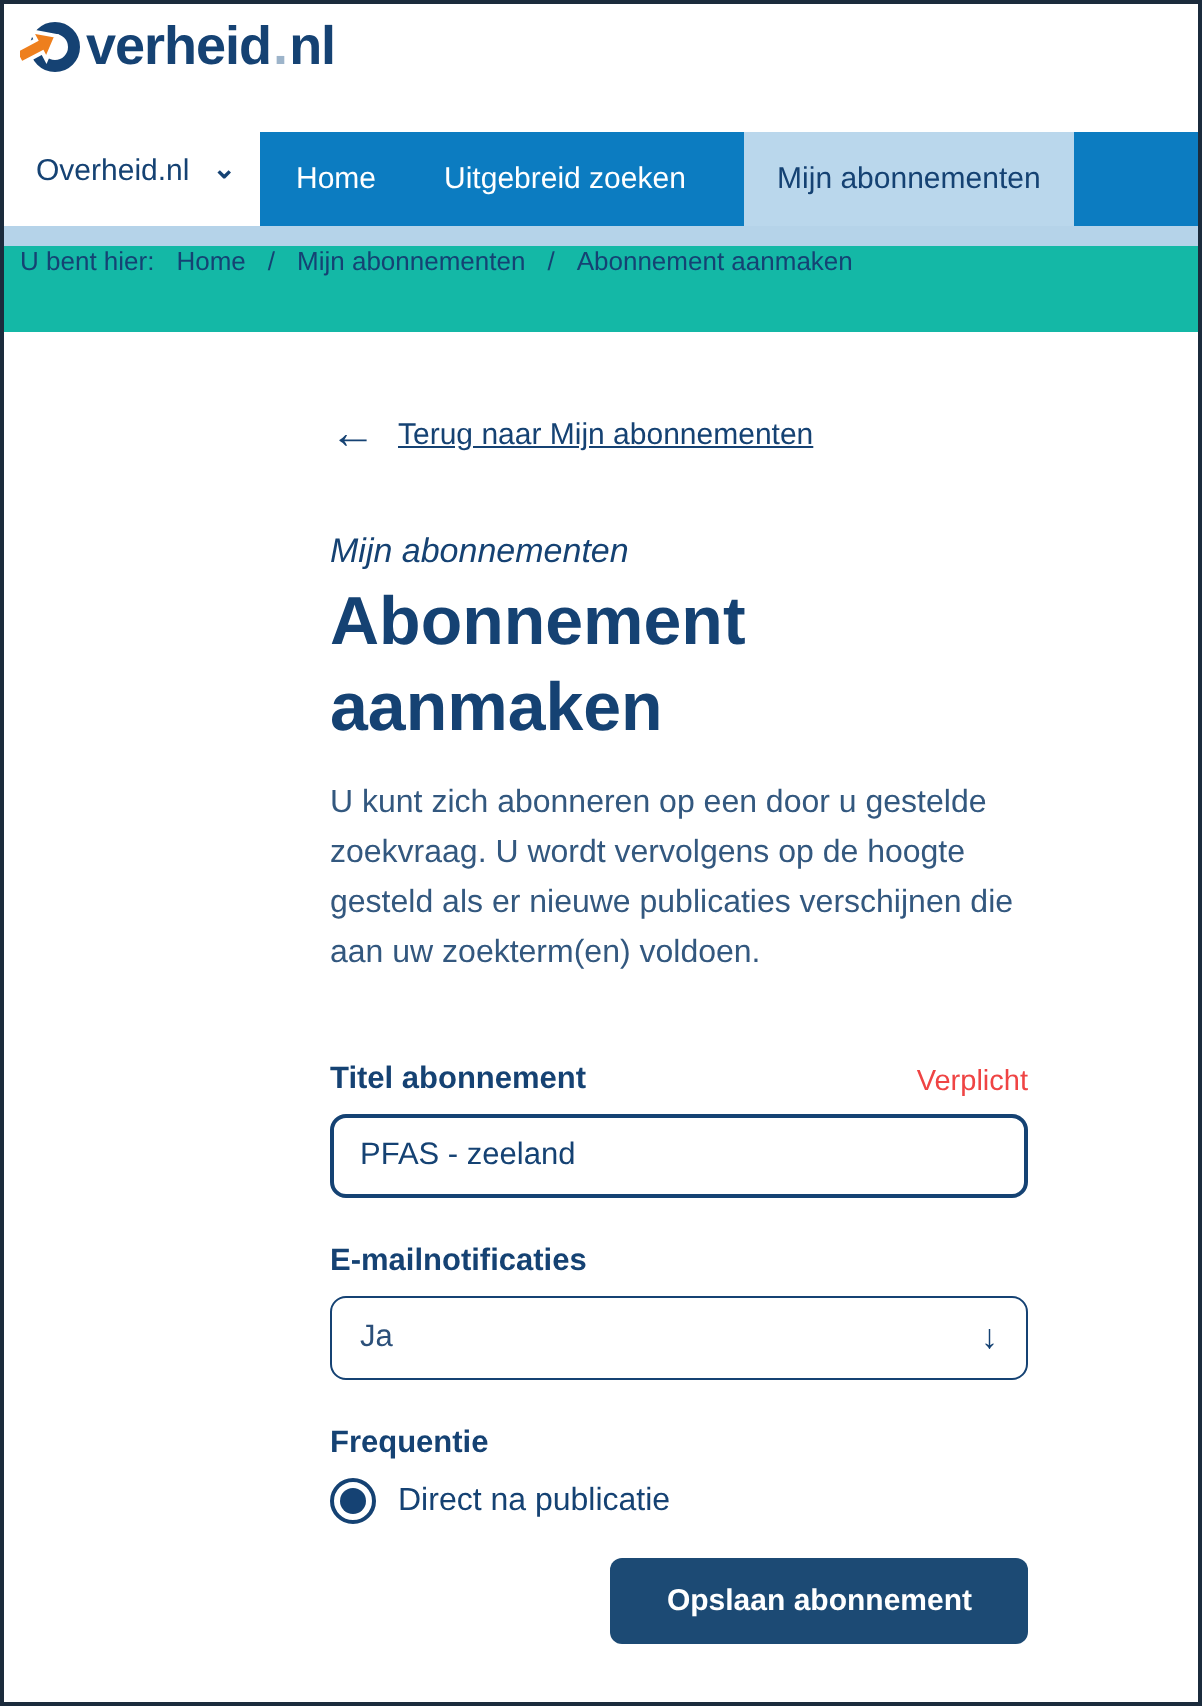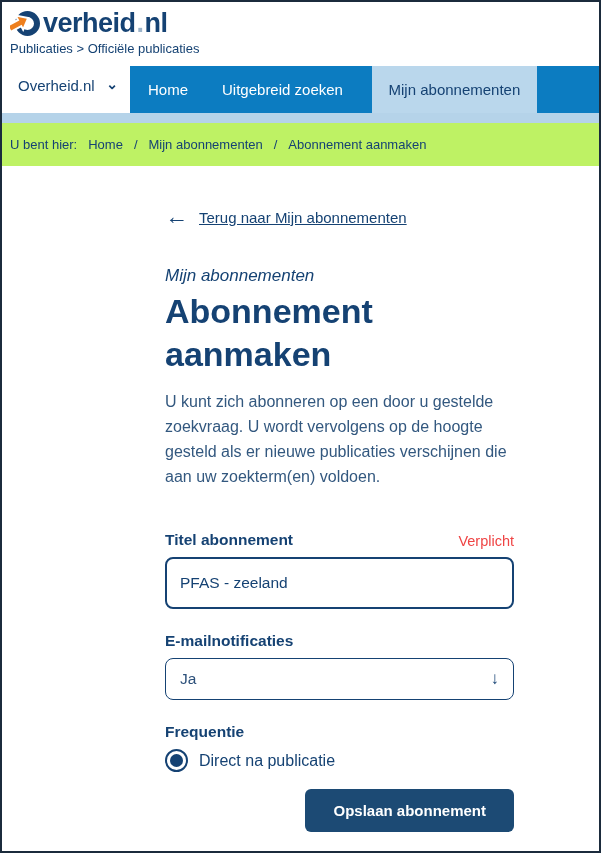--- a/index.html
+++ b/index.html
@@ -31,41 +31,41 @@
     color:#fff; font-size: 15px; text-decoration:none; cursor:pointer;
   }
   .nav-item.active {
     background:#bad7ec; color:#154273; width: 165px; margin-left: 13px;
     justify-content:center; padding: 0;
   }
   .nav-fill { flex: 1 1 auto; }
   .substrip { height: 10px; background:#b5d3e9; }
   
   .breadcrumb {
-    height: 43px; background:#bef264; display:flex; align-items:center;
+    height: 43px; background:#14b8a6; display:flex; 
     padding-left: 8px; gap: 11px; font-size: 13px; color:#154273;
   }
   .breadcrumb a { color:#154273; text-decoration:none; cursor:pointer; }
   .breadcrumb .sep { color:#154273; }
   
   .content { padding: 40px 0 0 163px; width: 514px; }
   .inner { width: 349px; }
   .back-link { display:flex; align-items:center; color:#154273; cursor:pointer; text-decoration:none; }
   .back-arrow { font-size: 23px; font-weight: bold; line-height: 1; margin-right: 11px; transform: translateY(-1px); }
   .back-text { font-size: 15px; text-decoration: underline; }
   .page-subtitle { margin-top: 37px; font-style: italic; font-size: 17px; color:#154273; }
   .page-title { margin-top: 4px; font-size: 34px; line-height: 43px; font-weight: bold; color:#154273; }
   .intro { margin-top: 13px; font-size: 16px; line-height: 25px; color:#33587f; }
   
   form { margin-top: 42px; }
   .label-row { display:flex; justify-content:space-between; align-items:flex-end; margin-bottom: 8px; }
   .label-row label { font-size: 15.5px; font-weight: bold; color:#154273; }
   .required { font-size: 14.5px; color:#ef4444; }
   .text-input {
-    width: 100%; height: 52px; border: 2px solid #154273; border-radius: 8px;
+    width: 100%; height: 42px; border: 2px solid #154273; border-radius: 8px;
     padding: 0 13px; font-size: 15.5px; color:#154273; outline: none;
     font-family: "Liberation Sans", sans-serif; background:#fff;
   }
   .mt { margin-top: 23px; align-items: flex-end; }
   .select {
     width: 100%; height: 42px; border: 1.5px solid #154273; border-radius: 8px;
     display:flex; align-items:center; justify-content:space-between;
     padding: 0 14px; font-size: 15.5px; color:#2c507a; cursor:pointer; background:#fff;
   }
   .select-arrow { color:#154273; font-weight:bold; font-size: 17px; }
@@ -91,21 +91,20 @@
   <header class="header">
     <div class="logo">
       <svg width="32" height="32" viewBox="0 0 32 32">
         <circle cx="17.5" cy="16.5" r="9.5" fill="none" stroke="#154273" stroke-width="6"></circle>
         <g transform="rotate(-28 9 17)">
           <polygon points="-2,20 10,20 10,24 20,16 10,8 10,13 -2,13" fill="#ee7f1d" stroke="#ffffff" stroke-width="2"></polygon>
         </g>
       </svg>
       <span class="brand"><span>verheid</span><span class="dot">.</span><span>nl</span></span>
     </div>
-    <div class="header-sub">Publicaties &gt; Officiële publicaties</div>
   </header>
 
   <nav class="nav">
     <div class="domain-switcher">
       <span>Overheid.nl</span>
       <span class="chev">⌄</span>
     </div>
     <a class="nav-item">Home</a>
     <a class="nav-item">Uitgebreid zoeken</a>
     <a class="nav-item active">Mijn abonnementen</a>

